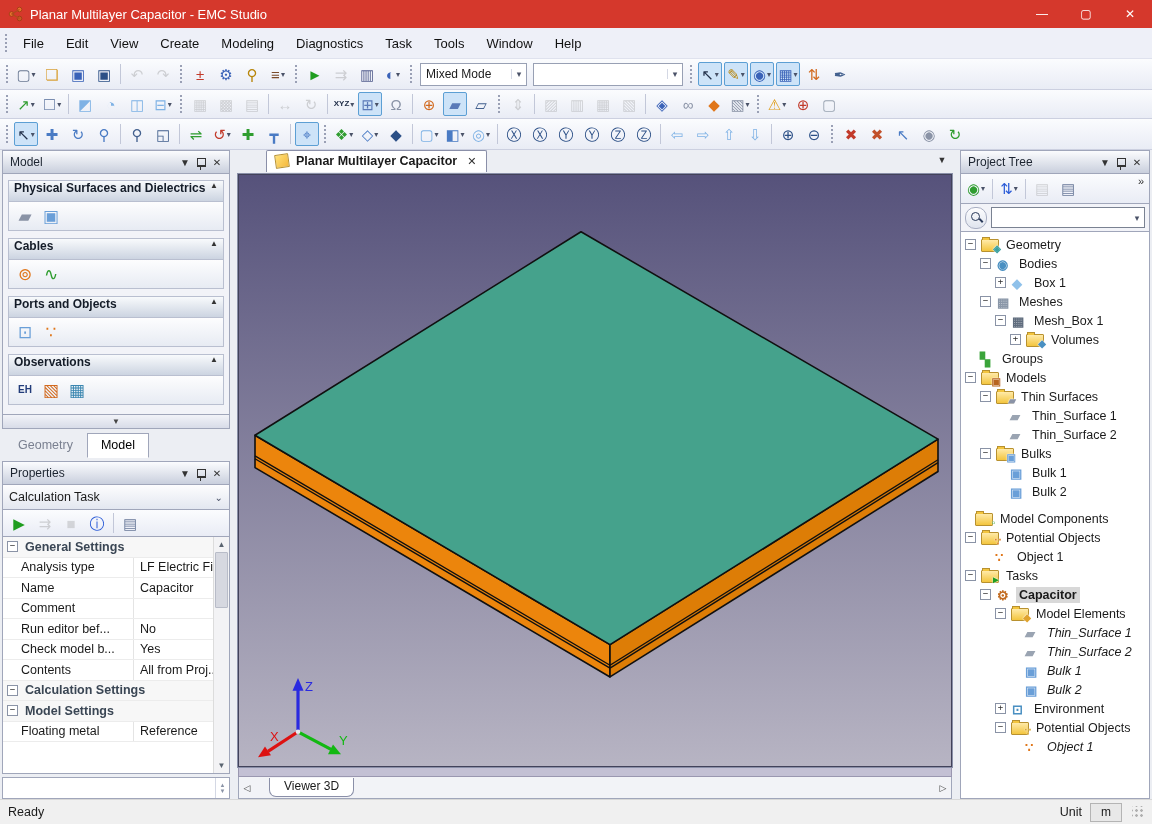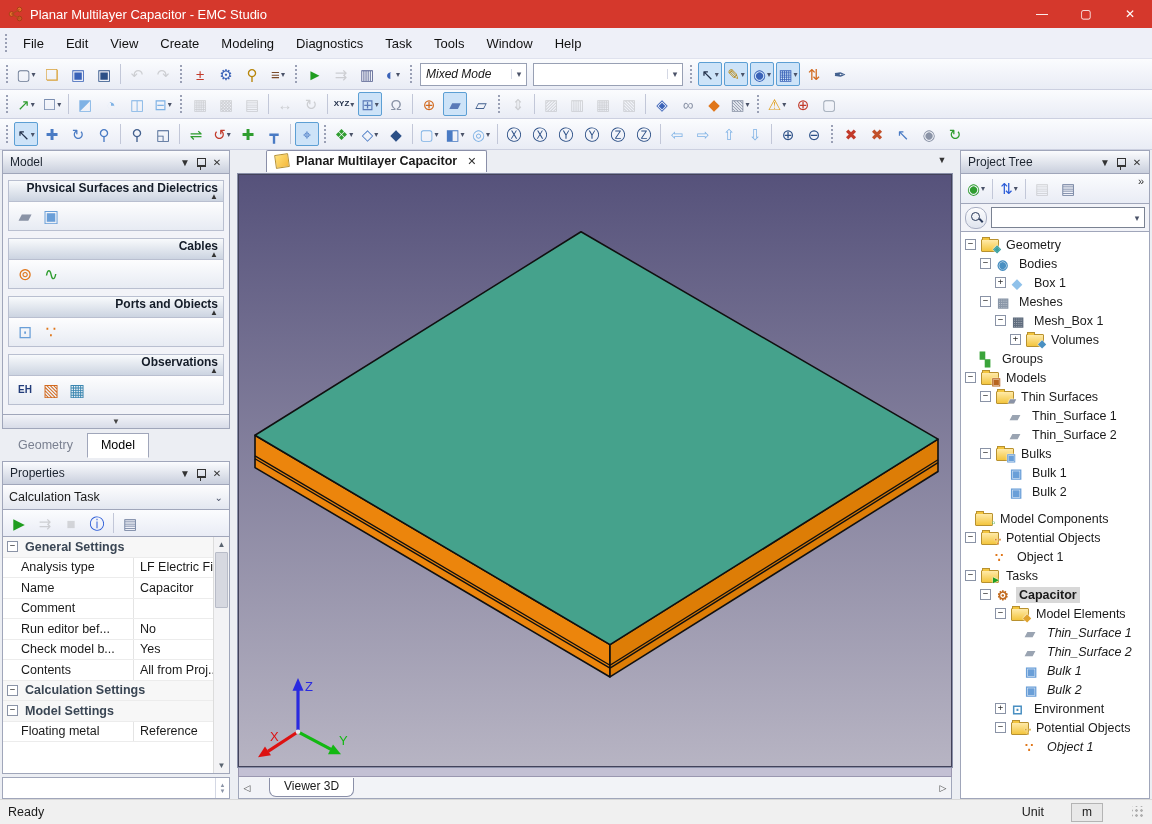--- a/index.html
+++ b/index.html
@@ -25,40 +25,40 @@
   .tb-grip{width:5px;height:20px;margin:0 3px;background-image:radial-gradient(circle,#9aa0b5 1px,transparent 1.2px);background-size:4px 4px;flex:none;}
   .tb-sep{width:1px;height:20px;background:#c2c7d8;margin:0 3px;flex:none;}
   .tb-btn{border:1px solid transparent;background:transparent;padding:0;margin:0 1px;height:24px;min-width:24px;
           display:flex;align-items:center;justify-content:center;border-radius:2px;flex:none;}
   .tb-btn .glyph{font-size:15px;line-height:1;}
   .tb-btn .glyph.txt{font-size:8px;font-weight:bold;letter-spacing:0;}
   .tb-btn .dd{font-size:8px;color:#4a5268;margin-left:1px;}
   .tb-btn.on{background:#cde3f8;border-color:#5c9fd4;}
   .tb-btn.dis{opacity:.38;filter:grayscale(.9);}
   .tb-combo{height:21px;background:#fff;border:1px solid #98a0b4;display:flex;align-items:center;margin:0 3px;flex:none;}
-  .tb-combo .combo-val{flex:1;padding:0 5px;font-size:12px;white-space:nowrap;overflow:hidden;font-style:italic;}
+  .tb-combo .combo-val{flex:1;padding:0 5px;font-size:12px;white-space:nowrap;overflow:hidden;}
   .tb-combo .combo-arr{width:14px;font-size:9px;color:#4a5268;text-align:center;border-left:1px solid #d4d8e4;}
 
   
   .main{flex:1;display:flex;min-height:0;}
   .leftcol{width:228px;flex:none;display:flex;flex-direction:column;margin-left:2px;}
   .centercol{flex:1;display:flex;flex-direction:column;min-width:0;margin:0 8px;}
   .rightcol{width:190px;flex:none;display:flex;flex-direction:column;margin-right:2px;}
 
   
   .phead{height:22px;background:linear-gradient(#fbfcfe,#c9cfdd);border:1px solid #a0a6ba;display:flex;align-items:center;padding:0 4px 0 7px;flex:none;}
   .phead .ptitle{flex:1;font-size:12px;color:#1c2430;}
   .phead .hic{width:16px;height:16px;display:flex;align-items:center;justify-content:center;font-size:10px;color:#333;}
   .pinico{width:7px;height:6px;border:1.5px solid #333;border-bottom:2px solid #333;position:relative;}
   .pinico::after{content:"";position:absolute;left:2px;bottom:-5px;width:1.5px;height:3px;background:#333;}
 
   
   .model-body{background:#f2f3f8;border:1px solid #a0a6ba;border-top:none;padding:6px 5px 2px 5px;flex:none;height:232px;}
   .msec{margin-bottom:7px;border:1px solid #b9bfd0;}
-  .msec-head{height:20px;background:linear-gradient(#f8fafc,#ccd4e1);display:flex;align-items:flex-end;padding:0 5px;border-bottom:1px solid #b9bfd0;flex-direction:column;}
+  .msec-head{height:20px;background:linear-gradient(#f8fafc,#ccd4e1);display:flex;align-items:flex-start;padding:0 5px;border-bottom:1px solid #b9bfd0;}
   .msec-head .mlab{flex:1;font-weight:bold;font-size:12px;color:#141c28;white-space:nowrap;overflow:hidden;}
   .msec-head .coll{font-size:8px;color:#333;}
   .msec-tools{height:28px;background:linear-gradient(#fdfdfe,#e7ebf3);display:flex;align-items:center;padding:0 3px;}
   .msec-tools .tb-btn .glyph{font-size:17px;}
   .msec-tools .tb-btn .glyph.txt{font-size:10px;font-weight:bold;}
   .scrollstrip{height:13px;background:linear-gradient(#f2f3f8,#d8dce8);border:1px solid #a0a6ba;border-top:none;display:flex;align-items:center;justify-content:center;font-size:8px;color:#444;flex:none;}
   .ltabs{height:27px;display:flex;align-items:flex-end;padding:2px 2px 0 2px;background:#eceef3;flex:none;}
   .ltab{padding:4px 13px 5px 13px;font-size:12.5px;color:#7a8090;border:1px solid transparent;}
   .ltab.active{background:#fff;border-color:#a0a6ba;border-bottom-color:#fff;color:#000;}
 
@@ -121,21 +121,21 @@
   .tlabel.b{font-weight:bold;}
   .tlabel.i{font-style:italic;}
   .tlabel.sel{background:#d8d8d8;}
   .ticon{width:16px;height:13px;position:relative;display:inline-block;margin:0 4px 0 2px;flex:none;}
   .ticon.folder{background:linear-gradient(#ffeaa8,#f3c53e);border:1px solid #b8912f;border-radius:1px;height:11px;margin-top:2px;}
   .ticon.folder::before{content:"";position:absolute;top:-3px;left:0;width:6px;height:2px;background:#f3c53e;border:1px solid #b8912f;border-bottom:none;}
   .ticon::after{content:attr(data-g);position:absolute;right:-3px;bottom:-3px;font-size:10px;font-weight:bold;color:var(--g,#555);line-height:1;text-shadow:0 0 2px #fff,0 0 1px #fff;}
   .ticon.plain::after{font-size:13px;right:auto;left:1px;bottom:-1px;text-shadow:none;}
 
   
-  .statusbar{height:24px;background:#f0f0f0;border-top:1px solid #d8d8d8;display:flex;align-items:center;padding:0 8px;flex:none;font-size:12.5px;gap:19px;}
+  .statusbar{height:24px;background:#f0f0f0;border-top:1px solid #d8d8d8;display:flex;align-items:center;padding:0 8px;flex:none;font-size:12.5px;}
   .statusbar .sleft{flex:1;}
   .unitbox{width:30px;height:17px;background:#e8e8e8;border:1px solid #b4b4b4;text-align:center;line-height:17px;margin:0 10px 0 8px;font-size:12px;}
   .grip3{width:12px;height:12px;background-image:radial-gradient(circle,#b0b0b0 1.2px,transparent 1.5px);background-size:5px 5px;background-position:bottom right;}
 </style>
 </head>
 <body>
 
 <div class="app">
 
   <div class="titlebar">

